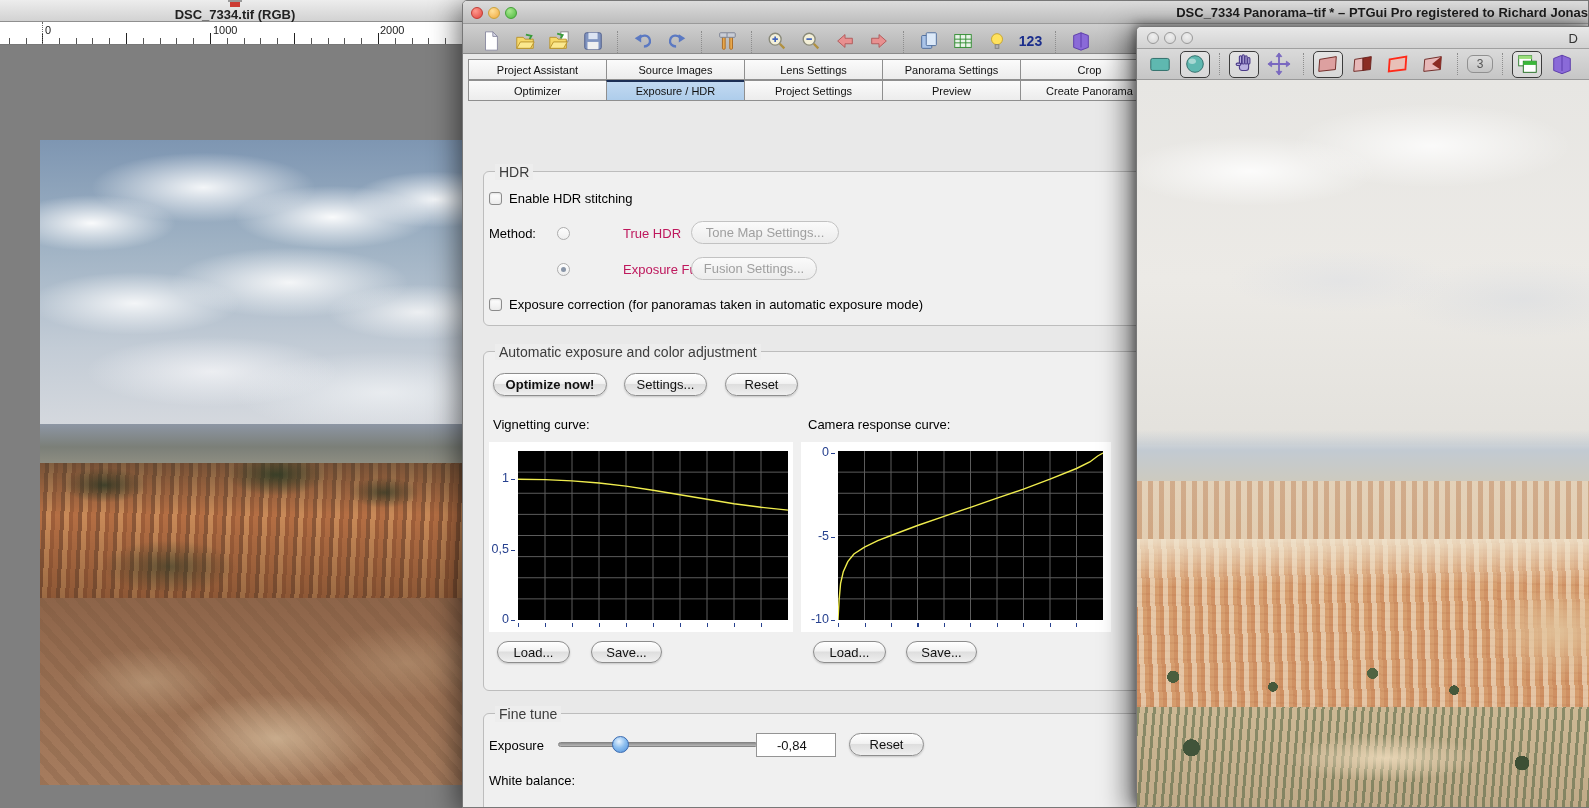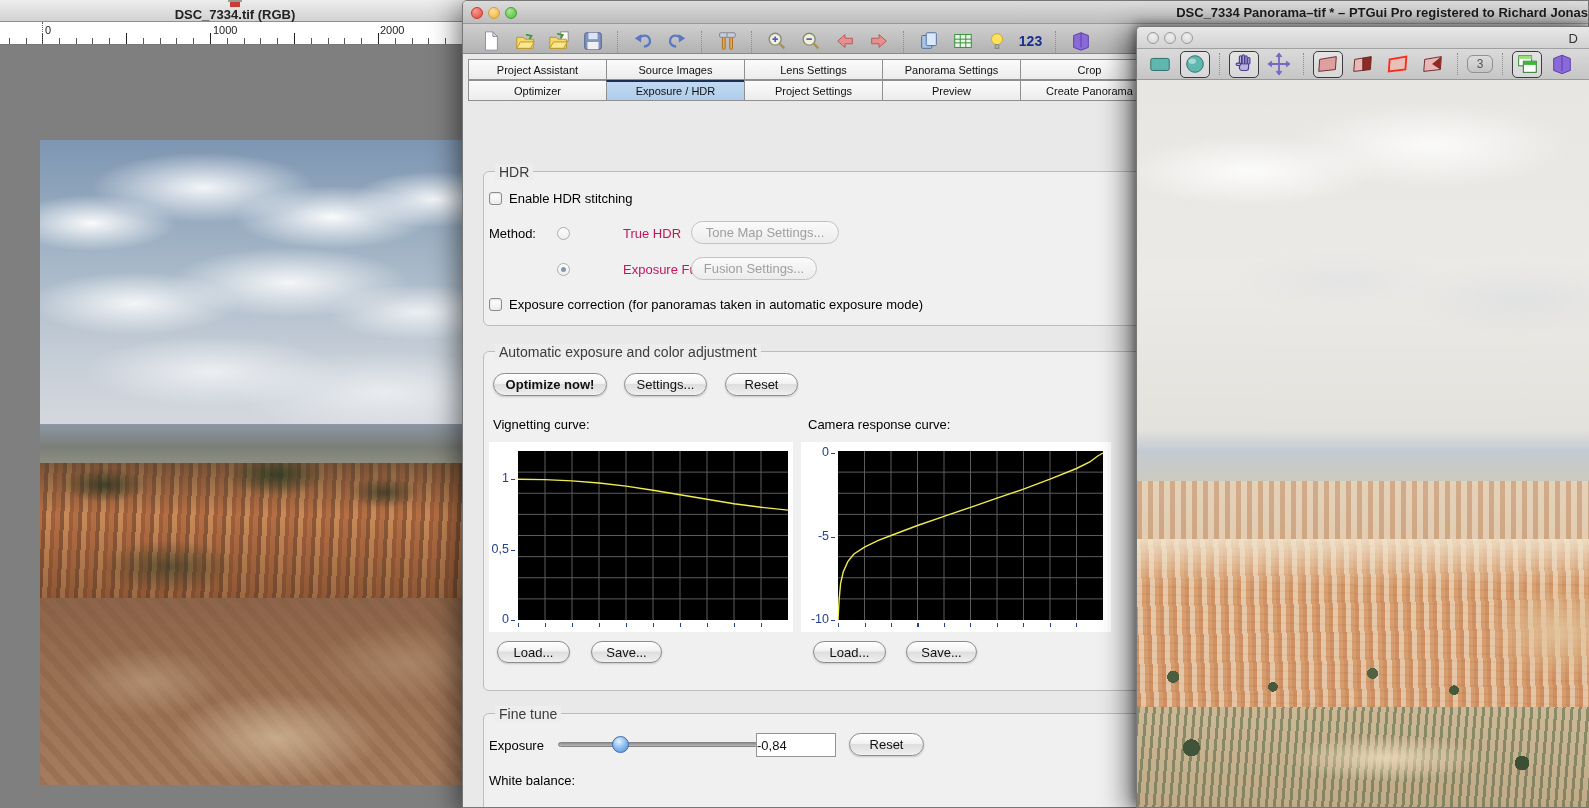--- a/index.html
+++ b/index.html
@@ -94,21 +94,21 @@
   .chart .ylabels{position:absolute;left:0;top:0;height:100%;}
   .ytick{position:absolute;right:7px;font-size:12.5px;color:#27418f;}
   .ytick::after{content:"";position:absolute;right:-6px;top:8px;width:4px;height:1px;background:#27418f;}
   .xticks{position:absolute;height:4px;
     background-image:repeating-linear-gradient(to right,#27418f 0,#27418f 1px,transparent 1px,transparent 10%);}
   .slider-track{position:absolute;height:5px;border-radius:3px;background:linear-gradient(180deg,#8e8e8e,#b8b8b8);
     border:1px solid #858585;}
   .slider-thumb{position:absolute;top:-7px;width:17px;height:17px;border-radius:50%;
     background:radial-gradient(circle at 40% 30%,#e8f4ff,#8ec0f0 45%,#4e8ed8);border:1px solid #3a6ab0;}
   .field{position:absolute;background:#fff;border:1px solid #949494;font-size:13px;color:#111;
-    display:flex;align-items:center;padding-left:0;}
+    display:flex;align-items:center;padding-left:20px;}
 
   
   .win-right{position:absolute;left:1136px;top:26px;width:455px;height:782px;z-index:3;
     background:#d8d8d8;border:1px solid #777;border-radius:5px 0 0 0;overflow:hidden;
     box-shadow:-10px 4px 26px rgba(0,0,0,.5),-2px -2px 10px rgba(0,0,0,.35);}
   .rw-titlebar{position:absolute;left:0;top:0;width:100%;height:22px;
     background:linear-gradient(180deg,#e8e8e8,#d2d2d2);border-bottom:1px solid #a0a0a0;}
   .hollow{position:absolute;top:5px;width:12px;height:12px;border-radius:50%;
     border:1px solid #9a9a9a;background:radial-gradient(circle at 50% 35%,#f0f0f0,#d4d4d4);}
   .rw-title{position:absolute;right:12px;top:4px;font-size:13px;color:#333;}

